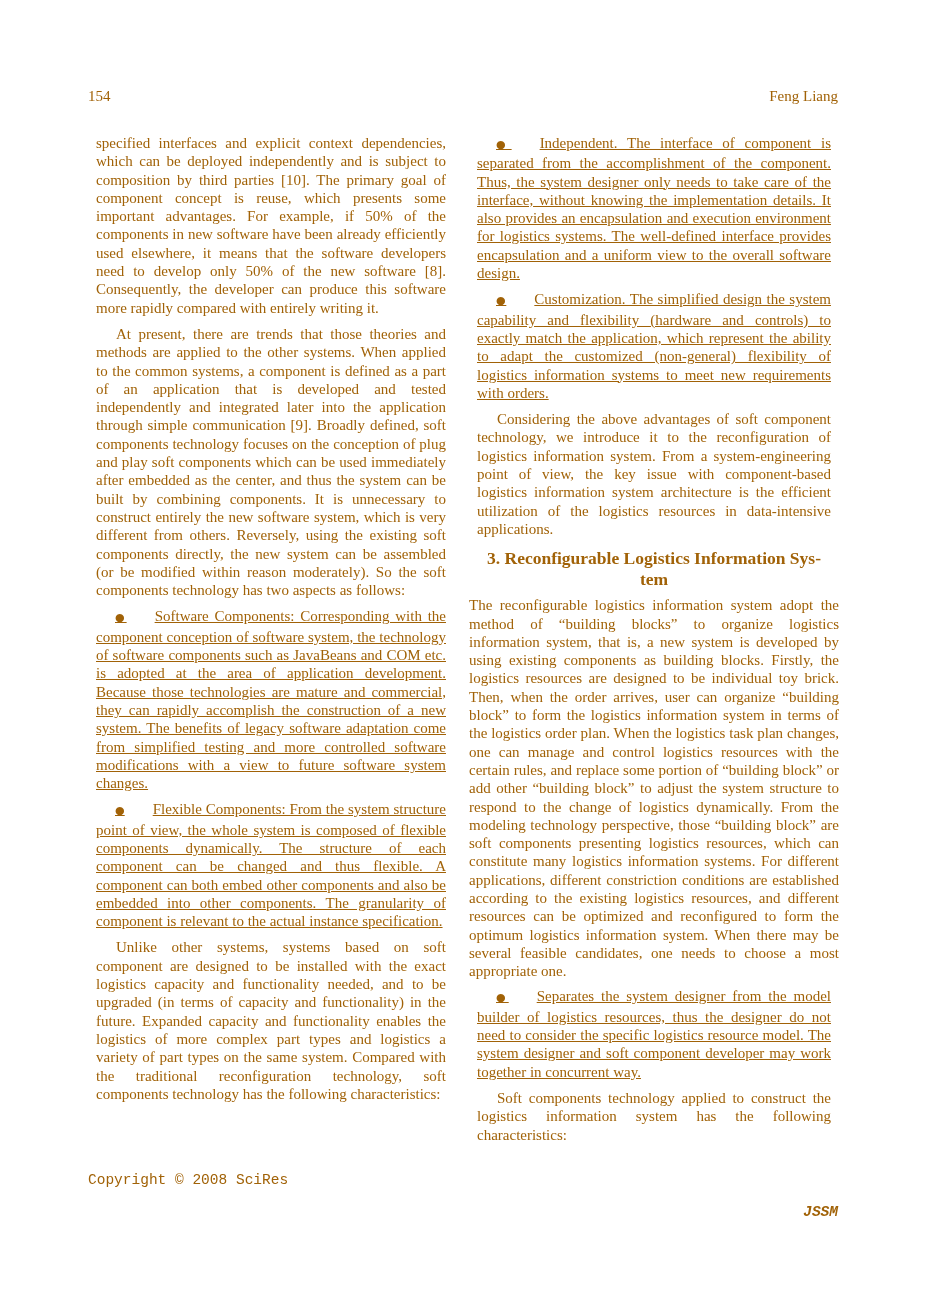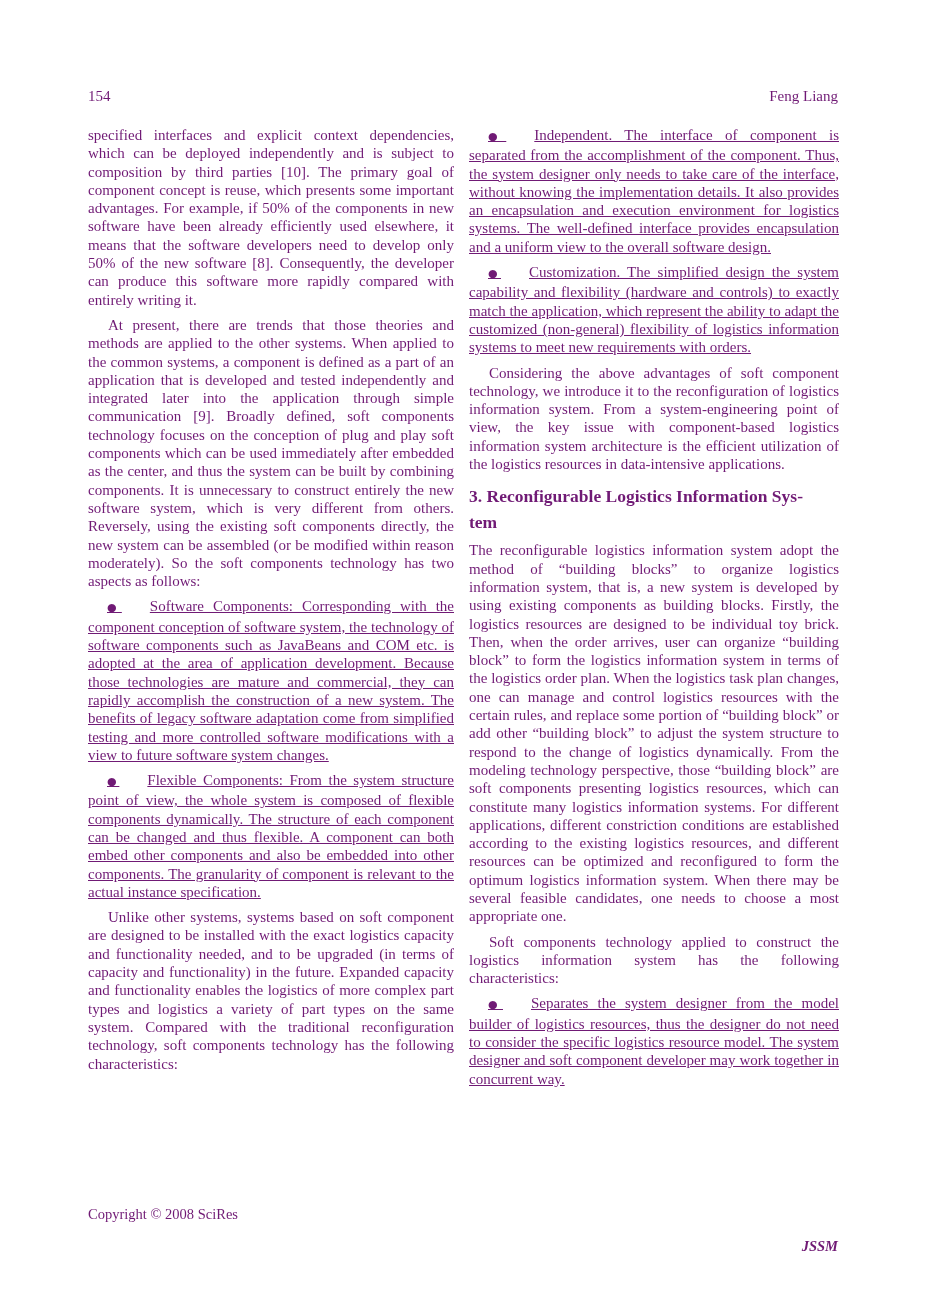--- a/index.html
+++ b/index.html
@@ -2,21 +2,21 @@
 <html><head>
 <meta charset="utf-8">
 <style>
   html, body { margin: 0; padding: 0; background: #ffffff; }
   .sheet {
     position: relative;
     width: 925px;
     height: 1309px;
     background: #ffffff;
     font-family: "Liberation Serif", "DejaVu Serif", serif;
-    color: #701a75;
+    color: #a16207;
     overflow: hidden;
   }
   .running-header {
     position: absolute;
     left: 88px;
     right: 87px;
     top: 88px;
     height: 20px;
     font-size: 15px;
   }
@@ -24,45 +24,46 @@
   .author-name { position: absolute; left: 0; right: 0; top: 0; text-align: right; }
   .col {
     position: absolute;
     top: 126px;
     font-size: 15px;
     line-height: 18.3px;
     text-align: justify;
   }
   .col-left  { left: 88px;  width: 366px; }
   .col-right { left: 469px; width: 370px; }
-  .para { margin: 0; }
+  .para { margin: 8px; }
   .para + .para, .para-after-heading + .para { margin-top: 7px; }
   .para.indent { text-indent: 20px; }
   .para.bullet { text-indent: 19px; text-decoration: underline; }
   .bullet-glyph {
     font-size: 11px;
     margin-right: 28px;
     font-family: "DejaVu Sans", sans-serif;
   }
   .section-heading {
     margin: 10px 0 6px 0;
     font-size: 17.5px;
-    line-height: 26px;
+    line-height: 21px;
     font-weight: bold;
-    text-align: left;
+    text-align: center;
     white-space: pre-line;
   }
   .para-after-heading { margin: 0; }
   .page-footer {
     position: absolute;
     left: 88px;
     right: 87px;
-    top: 1206px;
+    top: 1172px;
     height: 20px;
     font-size: 14.5px;
+    font-family: Liberation Mono, monospace;
   }
   .footer-copyright { position: absolute; left: 0; top: 0; }
   .footer-journal  { position: absolute; right: 0; top: 0; font-weight: bold; font-style: italic; margin-top: 32px; }
 </style>
 </head>
 <body>
 
 <div class="sheet">
 
   <div class="running-header">
@@ -80,22 +81,22 @@
 
   <div class="col col-right">
     <p class="para bullet"><span class="bullet-glyph">●</span><span>Independent. The interface of component is separated from the accomplishment of the component. Thus, the system designer only needs to take care of the interface, without knowing the implementation details. It also provides an encapsulation and execution environment for logistics systems. The well-defined interface provides encapsulation and a uniform view to the overall software design.</span></p>
     <p class="para bullet"><span class="bullet-glyph">●</span><span>Customization. The simplified design the system capability and flexibility (hardware and controls) to exactly match the application, which represent the ability to adapt the customized (non-general) flexibility of logistics information systems to meet new requirements with orders.</span></p>
     <p class="para indent"><span>Considering the above advantages of soft component technology, we introduce it to the reconfiguration of logistics information system. From a system-engineering point of view, the key issue with component-based logistics information system architecture is the efficient utilization of the logistics resources in data-intensive applications.</span></p>
 
     <h2 class="section-heading">3. Reconfigurable Logistics Information Sys-
 tem</h2>
 
     <p class="para para-after-heading"><span>The reconfigurable logistics information system adopt the method of “building blocks” to organize logistics information system, that is, a new system is developed by using existing components as building blocks. Firstly, the logistics resources are designed to be individual toy brick. Then, when the order arrives, user can organize “building block” to form the logistics information system in terms of the logistics order plan. When the logistics task plan changes, one can manage and control logistics resources with the certain rules, and replace some portion of “building block” or add other “building block” to adjust the system structure to respond to the change of logistics dynamically. From the modeling technology perspective, those “building block” are soft components presenting logistics resources, which can constitute many logistics information systems. For different applications, different constriction conditions are established according to the existing logistics resources, and different resources can be optimized and reconfigured to form the optimum logistics information system. When there may be several feasible candidates, one needs to choose a most appropriate one.</span></p>
+    <p class="para bullet"><span class="bullet-glyph">●</span><span>Separates the system designer from the model builder of logistics resources, thus the designer do not need to consider the specific logistics resource model. The system designer and soft component developer may work together in concurrent way.</span></p>
     <p class="para indent"><span>Soft components technology applied to construct the logistics information system has the following characteristics:</span></p>
-    <p class="para bullet"><span class="bullet-glyph">●</span><span>Separates the system designer from the model builder of logistics resources, thus the designer do not need to consider the specific logistics resource model. The system designer and soft component developer may work together in concurrent way.</span></p>
   </div>
 
   <div class="page-footer">
     <span class="footer-copyright">Copyright © 2008 SciRes</span>
     <span class="footer-journal">JSSM</span>
   </div>
 
 </div>
 
 </body></html>

